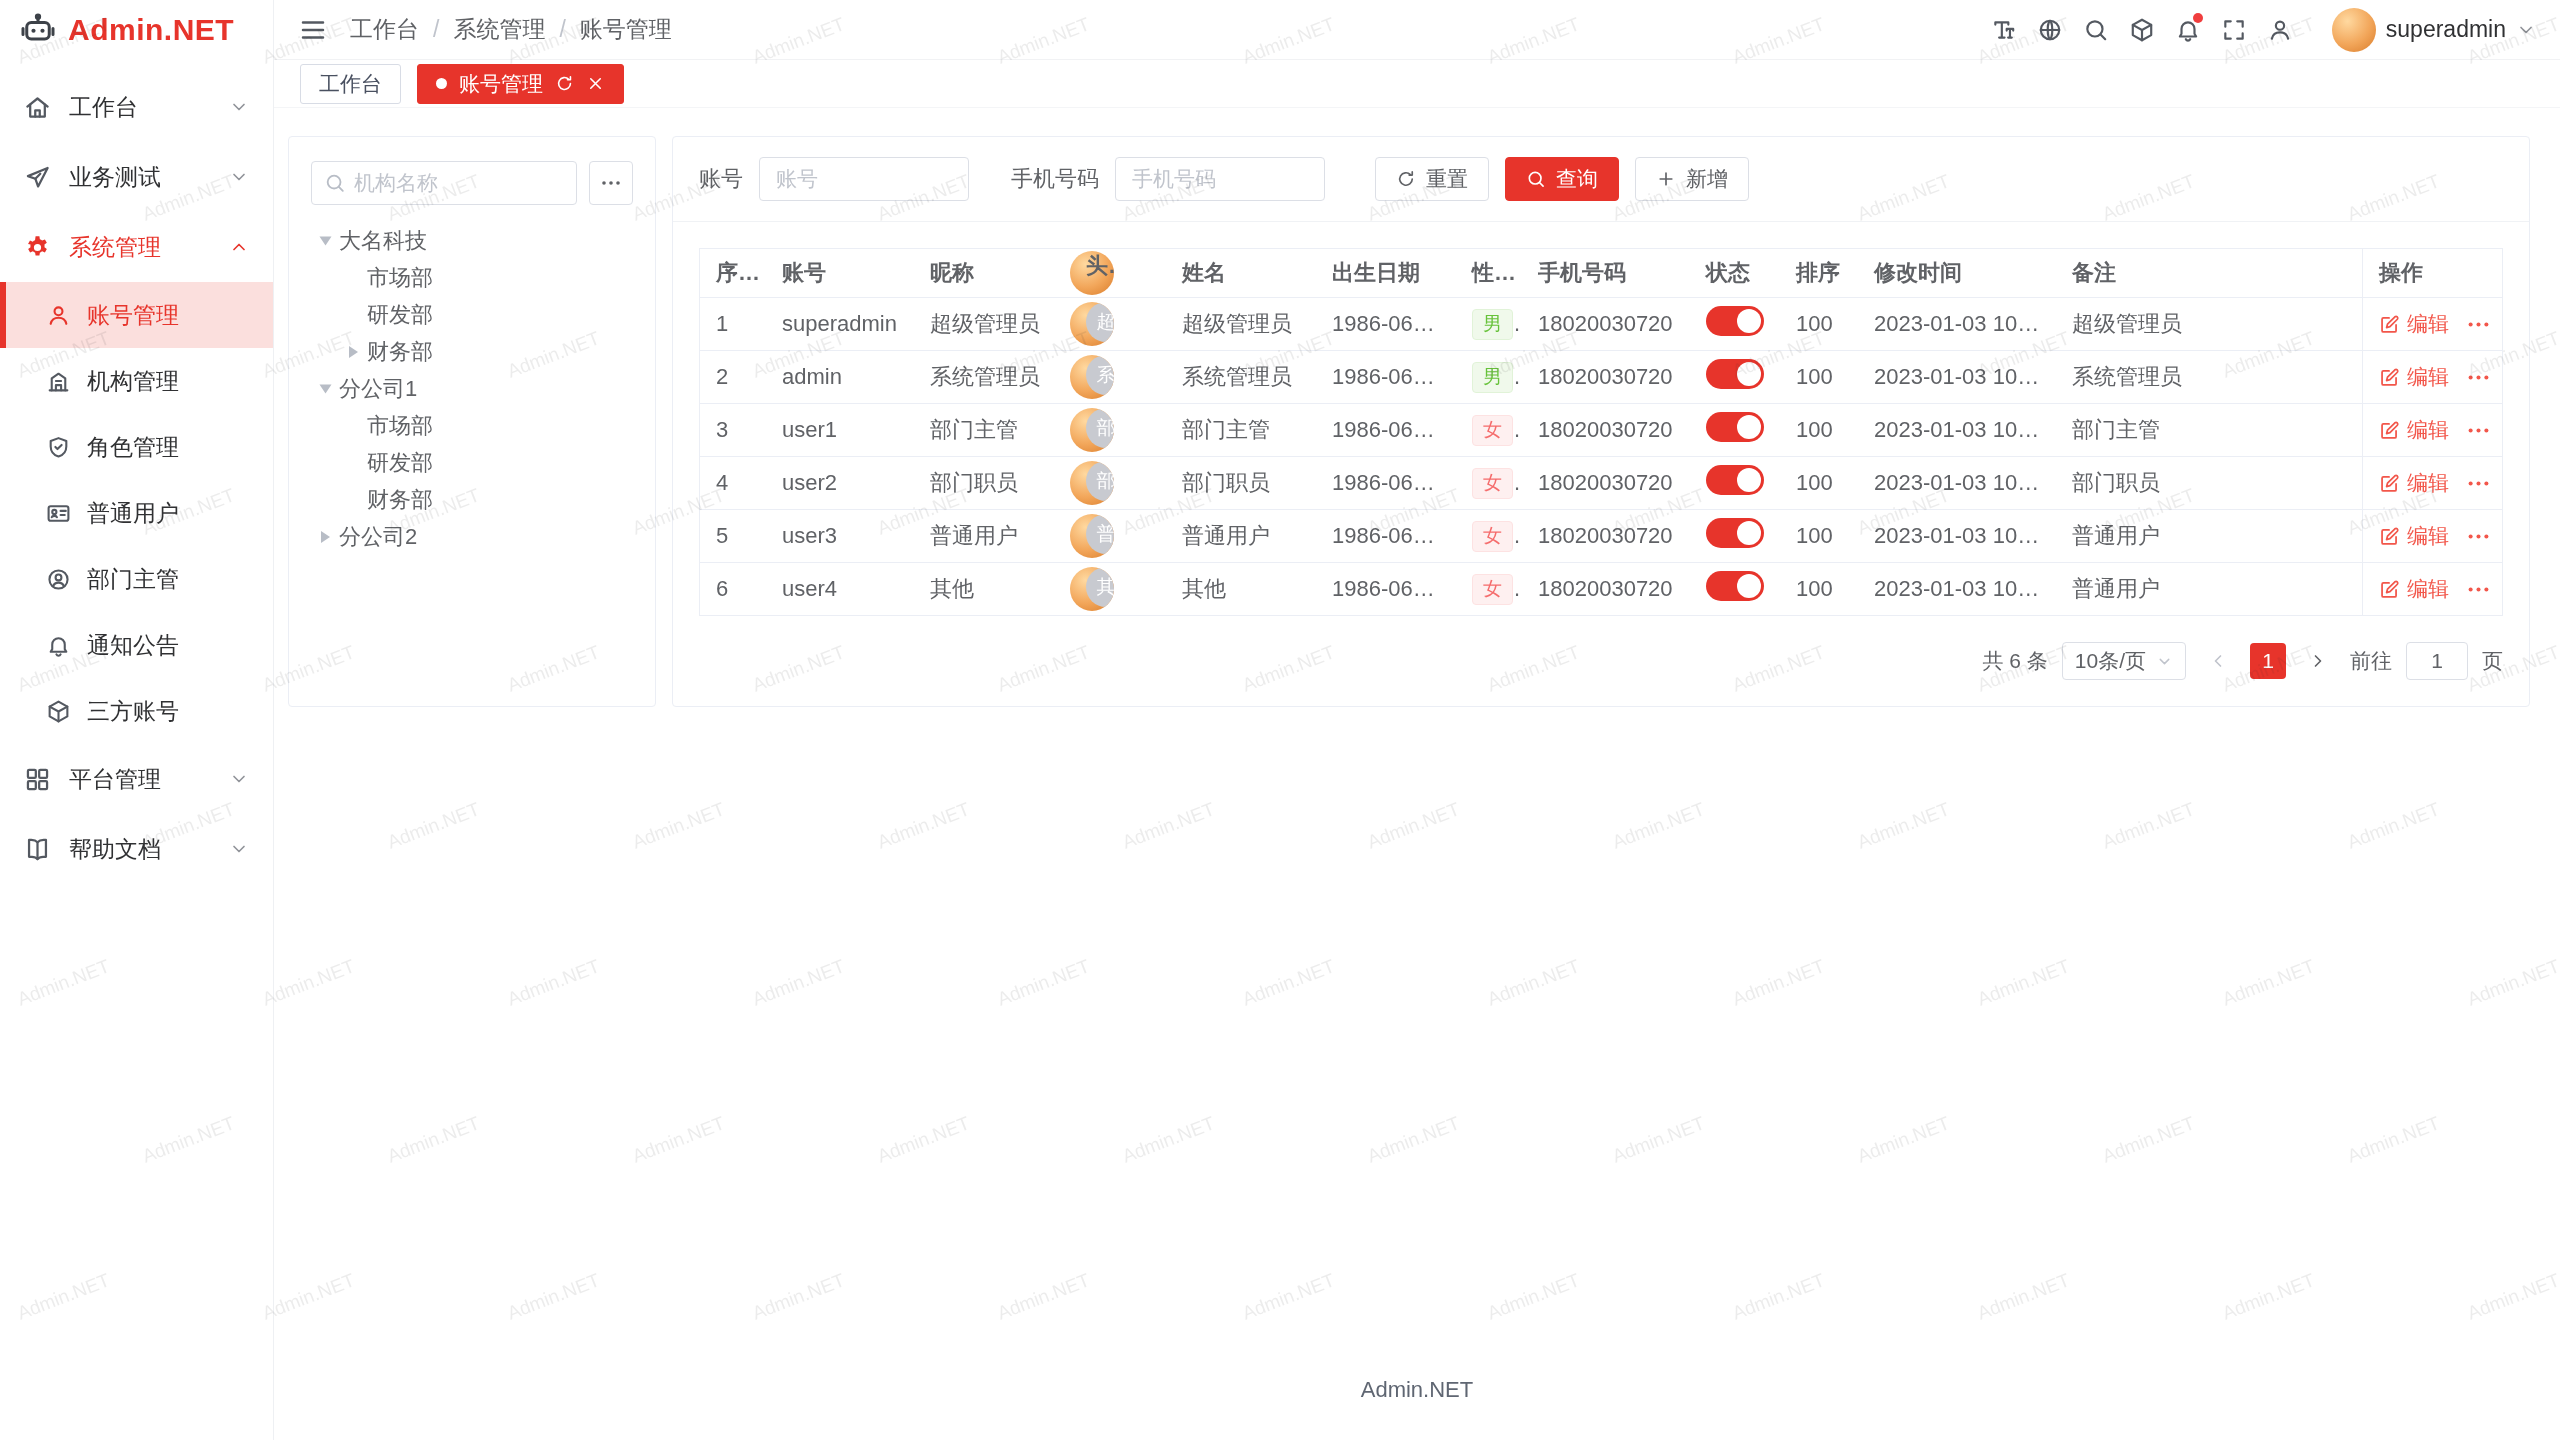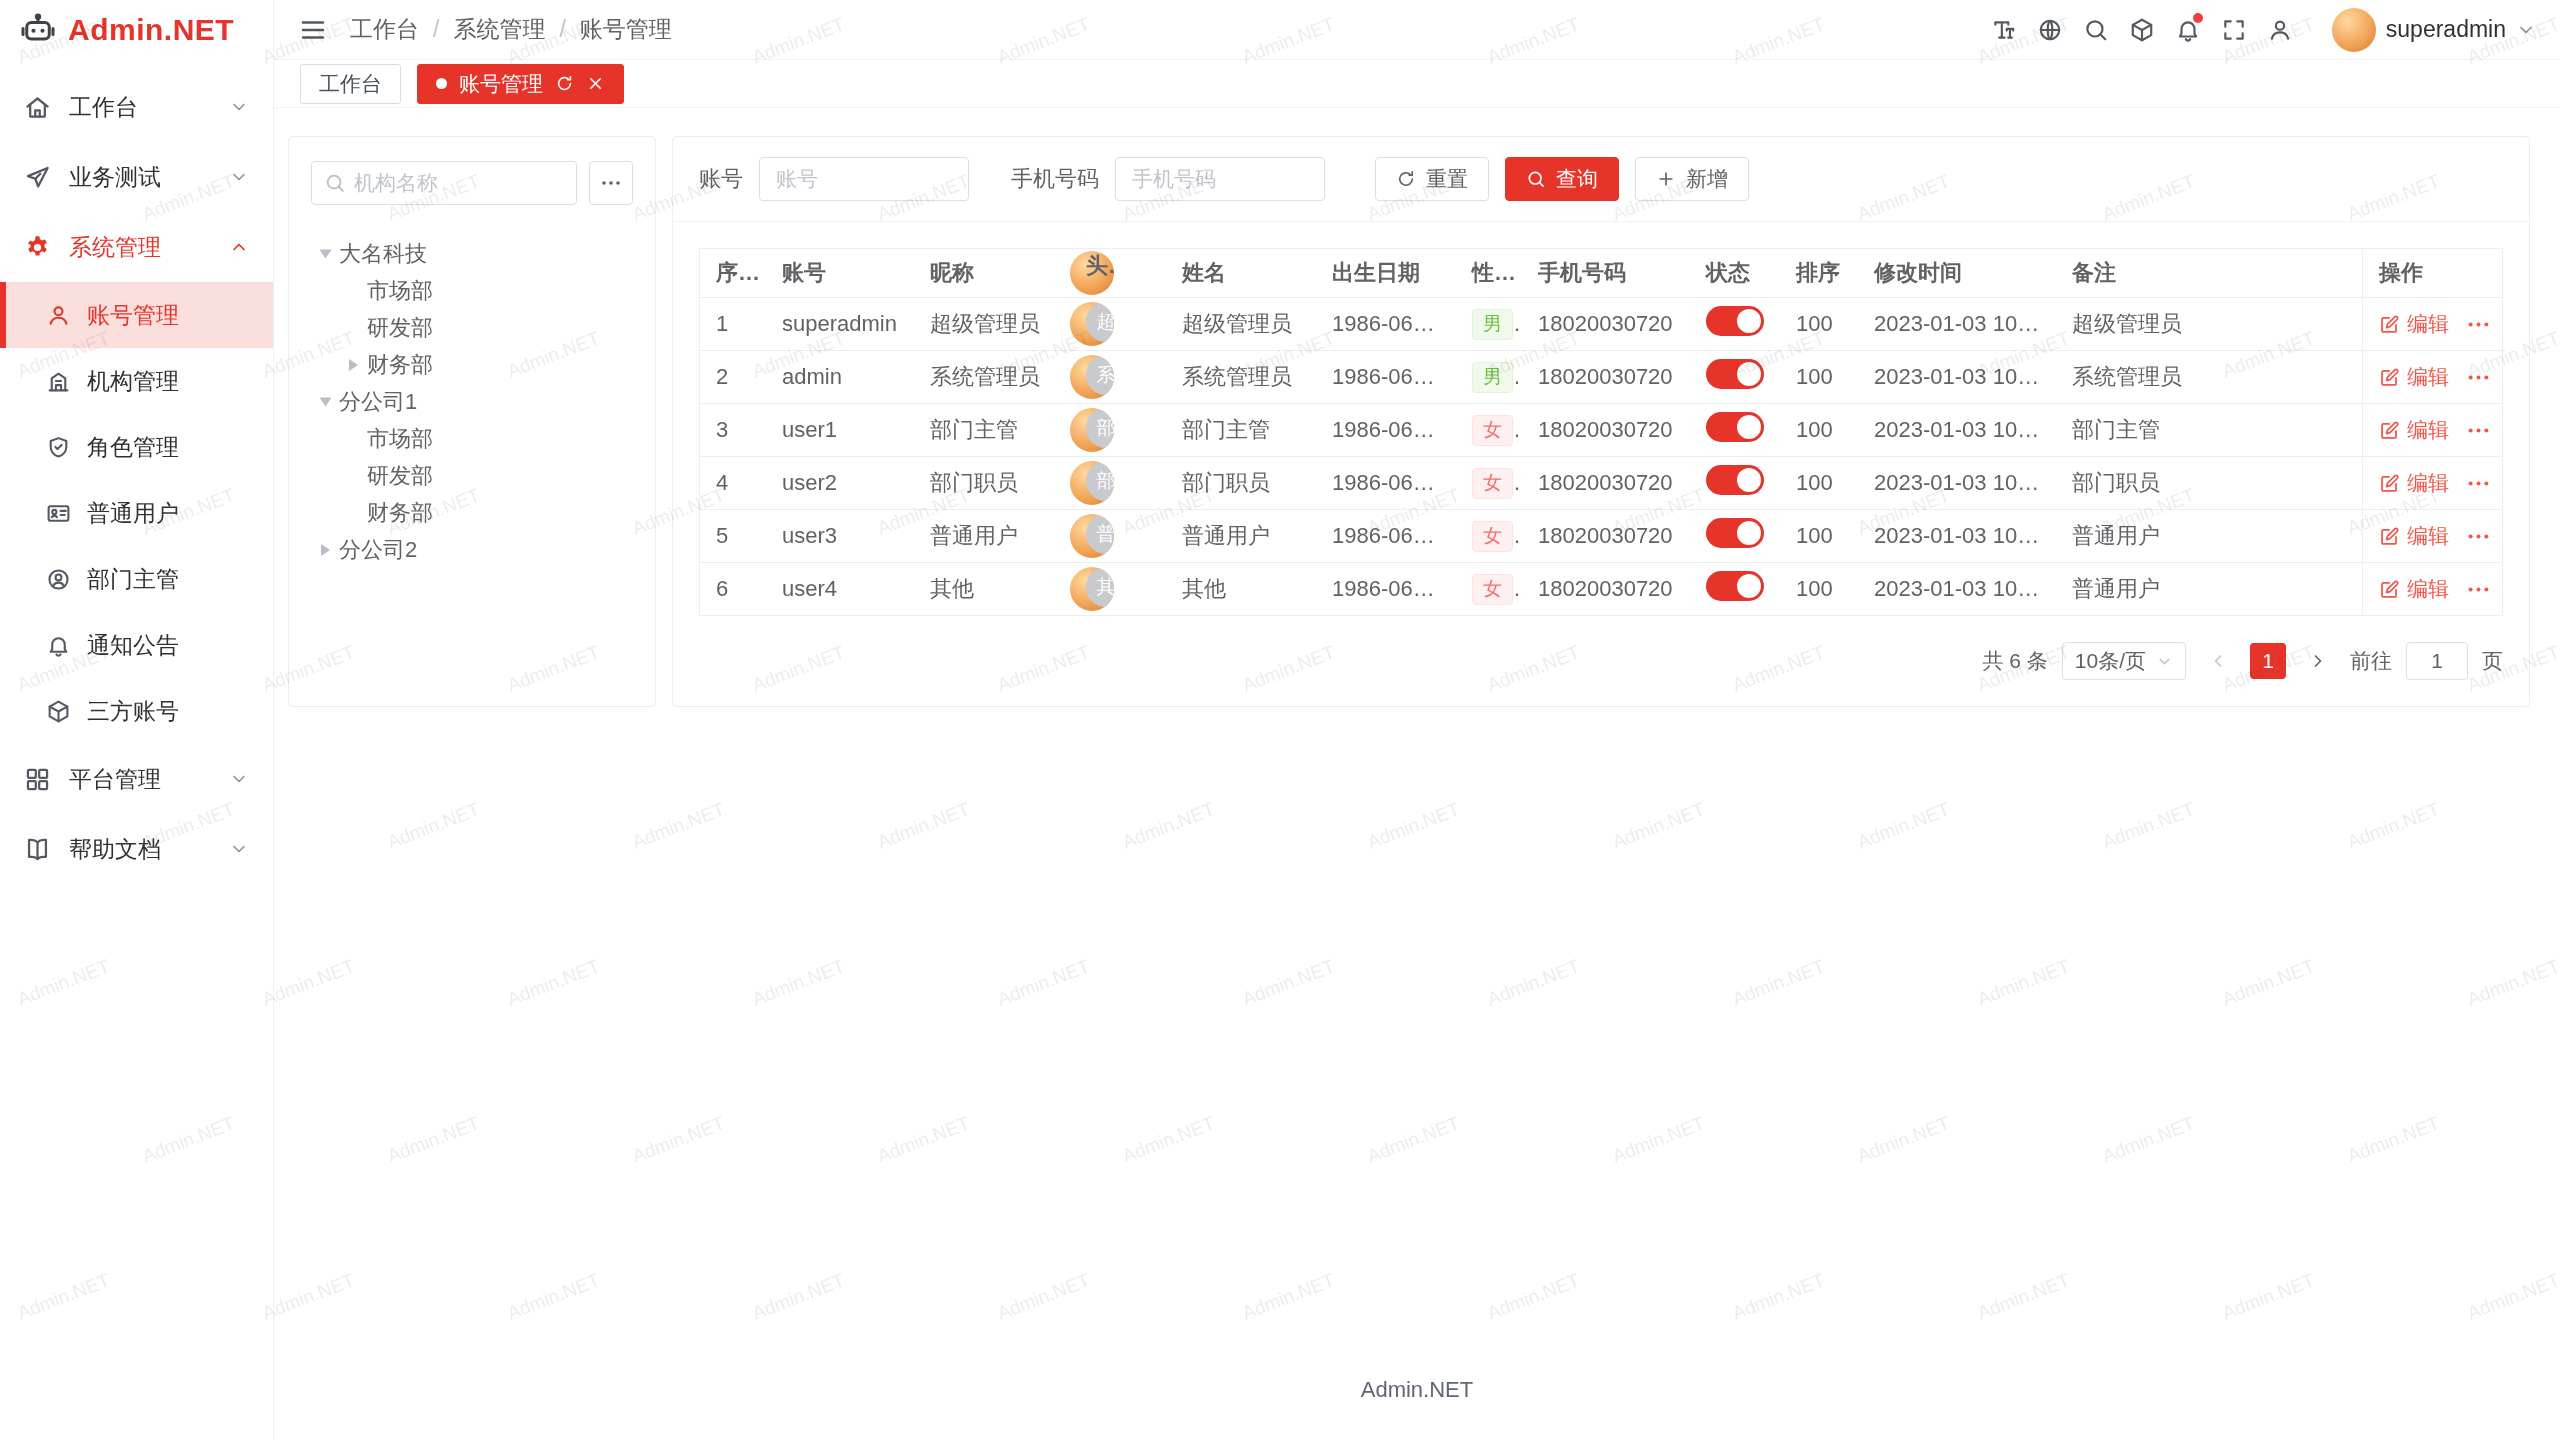--- a/index.html
+++ b/index.html
@@ -58,21 +58,21 @@
 
   .tree-card{width:368px;flex:none;padding:24px 22px;display:flex;flex-direction:column}
   .tree-top{display:flex;gap:12px}
   .search-box{flex:1;height:44px;min-width:0;border:1px solid #dcdfe6;border-radius:4px;display:flex;align-items:center;gap:8px;padding:0 12px}
   .search-box .s-ic{width:22px;height:22px;color:#b8bdc6}
   .search-box input{flex:1;min-width:0;border:none;outline:none;font-size:21px;color:#606266;background:transparent}
   .search-box input::placeholder{color:#c0c4cc}
   .more-btn{width:44px;height:44px;flex:none;border:1px solid #dcdfe6;border-radius:4px;background:#fff;color:#606266;
     display:inline-flex;align-items:center;justify-content:center;cursor:pointer}
   .more-btn svg{width:24px;height:24px}
-  .tree{margin-top:30px}
+  .tree{margin-top:17px}
   .tree-node{display:flex;align-items:center;height:37px;font-size:22px;color:#606266;cursor:pointer}
   .tree-caret{width:28px;height:28px;display:inline-flex;align-items:center;justify-content:center;color:#b8bdc6;flex:none}
   .tree-caret.none{visibility:hidden}
   .tri{width:0;height:0;border-left:9px solid currentColor;border-top:6px solid transparent;border-bottom:6px solid transparent}
   .tree-caret.down .tri{transform:rotate(90deg)}
 
   .table-card{flex:1;min-width:0;display:flex;flex-direction:column}
   .filter-row{display:flex;align-items:center;gap:16px;padding:20px 26px}
   .f-label{font-size:22px;color:#606266}
   .f-label.phone{margin-left:26px}

